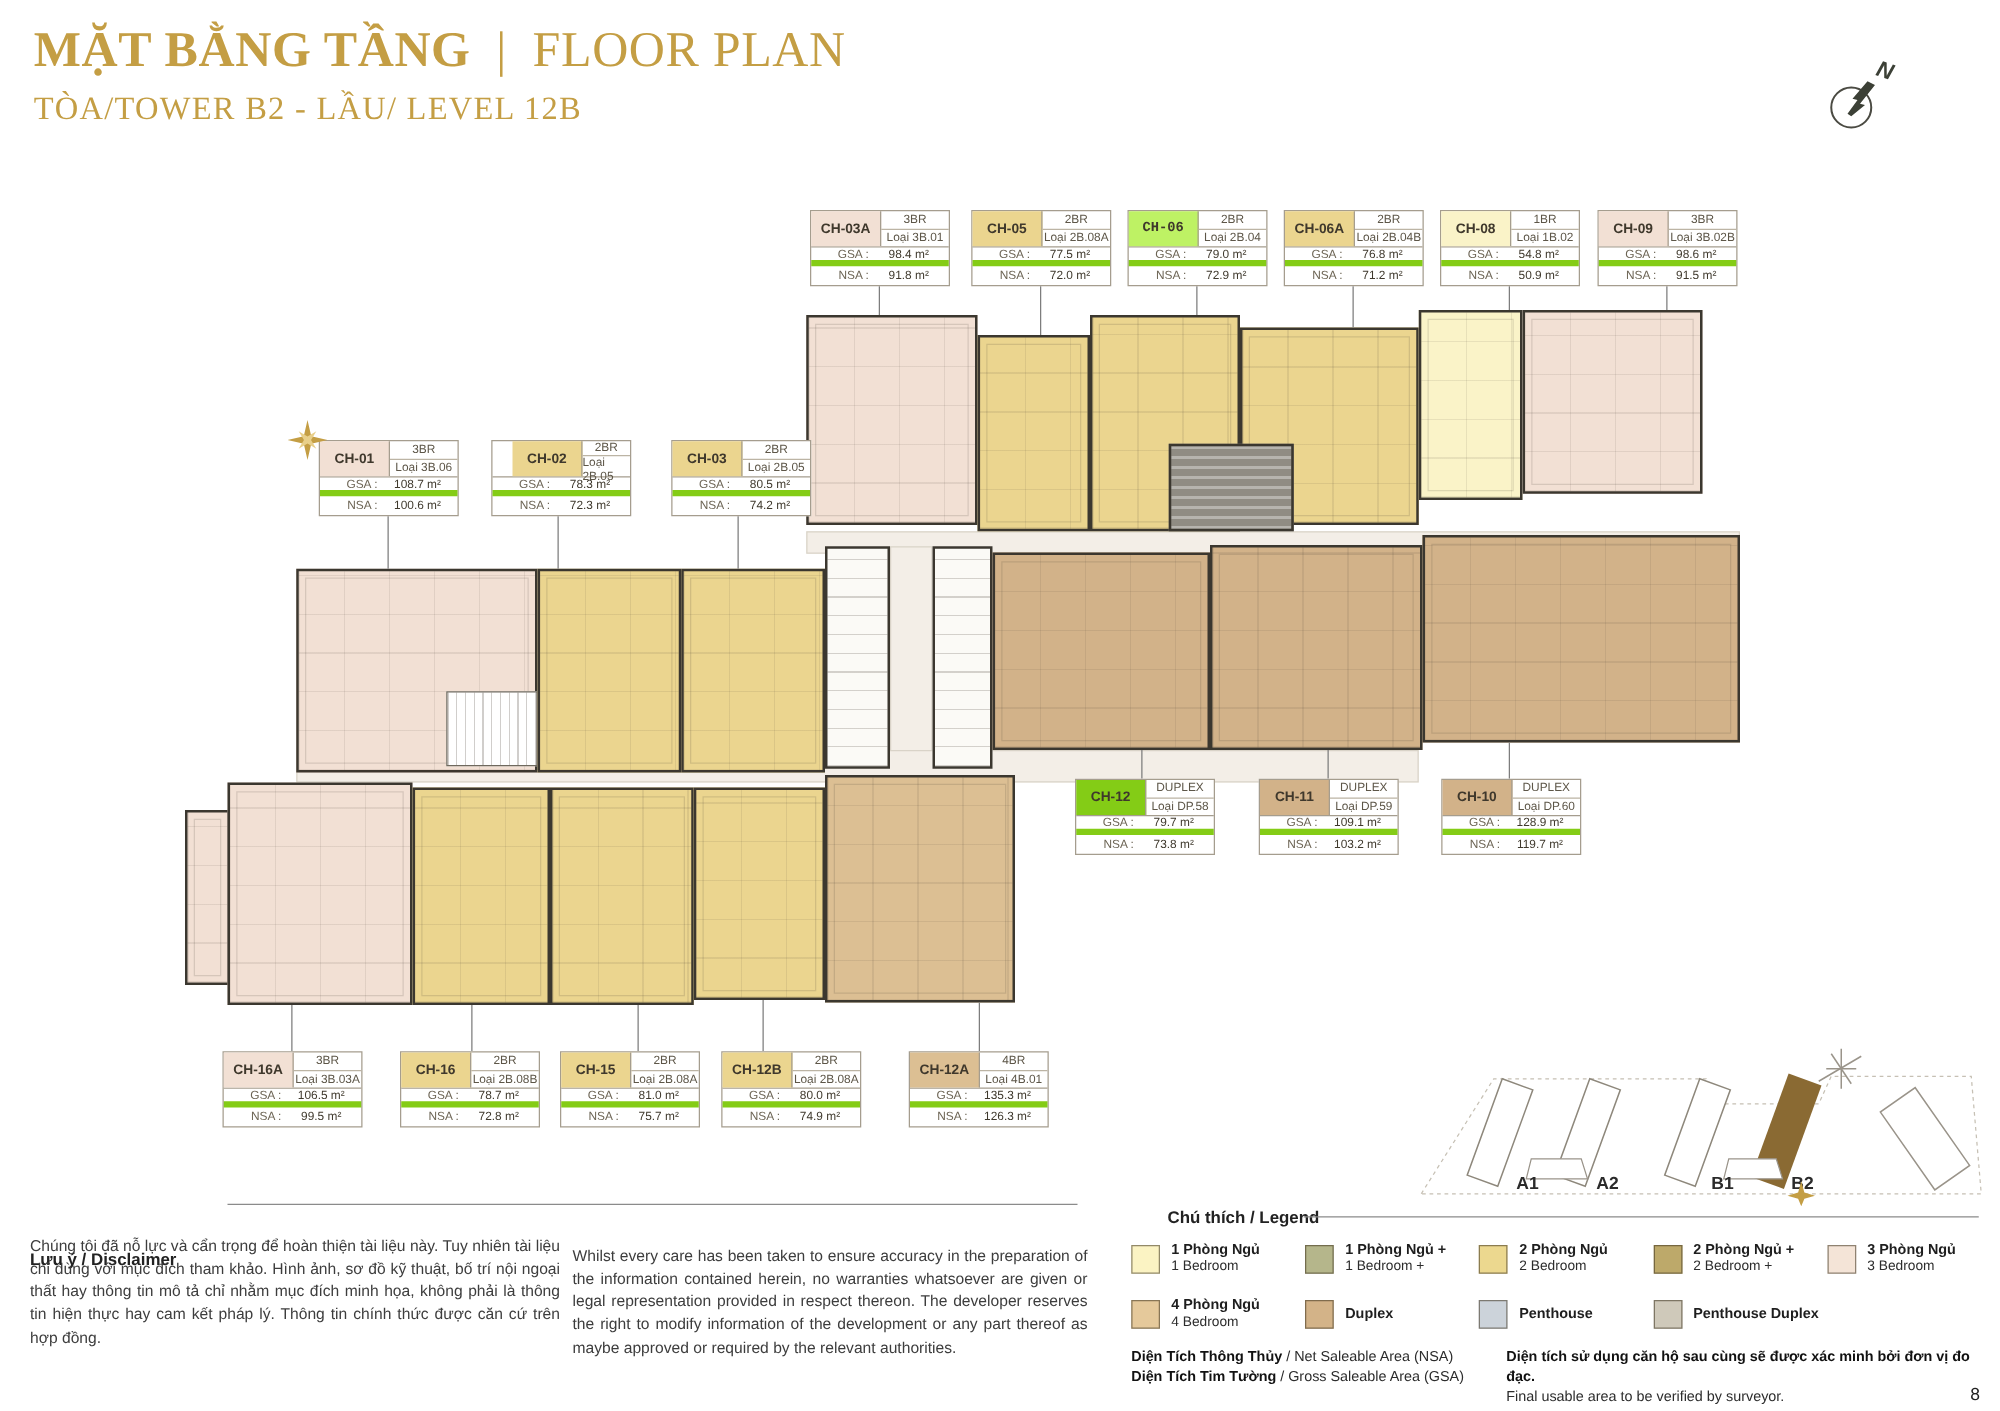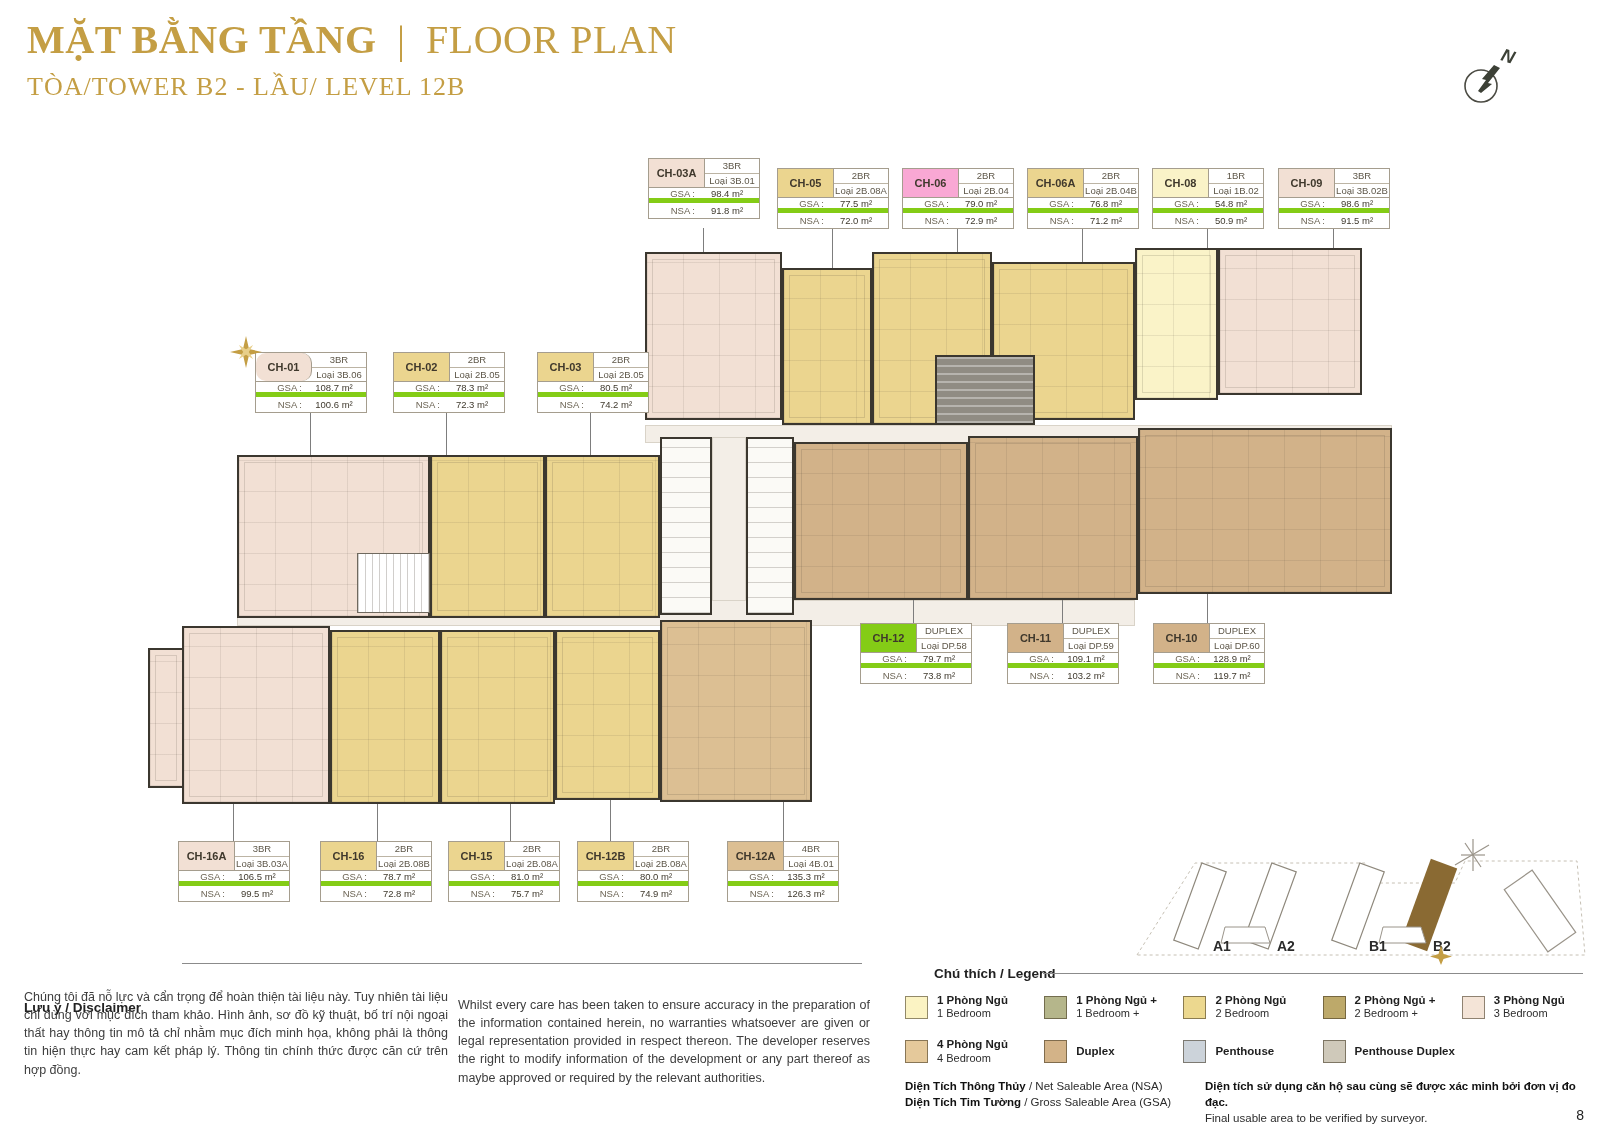--- a/index.html
+++ b/index.html
@@ -126,21 +126,21 @@
   <div class="blk c-duplex" style="left:968px;top:436px;width:170px;height:164px;"></div>
   <div class="blk c-duplex" style="left:1138px;top:428px;width:254px;height:166px;"></div>
 
   <div class="blk c-3br" style="left:148px;top:648px;width:36px;height:140px;"></div>
   <div class="blk c-3br" style="left:182px;top:626px;width:148px;height:178px;"></div>
   <div class="blk c-2br" style="left:330px;top:630px;width:110px;height:174px;"></div>
   <div class="blk c-2br" style="left:440px;top:630px;width:115px;height:174px;"></div>
   <div class="blk c-2br" style="left:555px;top:630px;width:105px;height:170px;"></div>
   <div class="blk c-4br" style="left:660px;top:620px;width:152px;height:182px;"></div>
 <div class="leader" style="left: 703px; top: 228px; height: 24px;"></div>
-    <div class="unit-table" style="left: 648px; top: 158px;">
+    <div class="unit-table" style="left: 648px; top: 168px;">
     <div class="ut-head">
       <div class="ut-id" style="background-color: rgb(242, 224, 212);">CH-03A</div>
       <div class="ut-type">
         <div class="ut-br">3BR</div>
         <div class="ut-loai">Loại 3B.01</div>
       </div>
     </div>
     <div class="ut-row">
       <span class="ut-label">GSA :</span>
       <span class="ut-val">98.4 m²</span>
@@ -164,21 +164,21 @@
       <span class="ut-val">77.5 m²</span>
     </div>
     <div class="ut-row">
       <span class="ut-label">NSA :</span>
       <span class="ut-val">72.0 m²</span>
     </div>
   </div>
     <div class="leader" style="left: 957px; top: 228px; height: 24px;"></div>
     <div class="unit-table" style="left: 902px; top: 168px;">
     <div class="ut-head">
-      <div class="ut-id" style="background-color: #f9a8d4;">CH-06</div>
+      <div class="ut-id" style="background-color: #bef264; font-family: Liberation Mono, monospace;">CH-06</div>
       <div class="ut-type">
         <div class="ut-br">2BR</div>
         <div class="ut-loai">Loại 2B.04</div>
       </div>
     </div>
     <div class="ut-row">
       <span class="ut-label">GSA :</span>
       <span class="ut-val">79.0 m²</span>
     </div>
     <div class="ut-row">
@@ -236,39 +236,39 @@
       <span class="ut-val">98.6 m²</span>
     </div>
     <div class="ut-row">
       <span class="ut-label">NSA :</span>
       <span class="ut-val">91.5 m²</span>
     </div>
   </div>
     <div class="leader" style="left: 310px; top: 412px; height: 43px;"></div>
     <div class="unit-table" style="left: 255px; top: 352px;">
     <div class="ut-head">
-      <div class="ut-id" style="background-color: rgb(242, 224, 212); border-radius: 10px;">CH-01</div>
+      <div class="ut-id" style="background-color: rgb(242, 224, 212);">CH-01</div>
       <div class="ut-type">
         <div class="ut-br">3BR</div>
         <div class="ut-loai">Loại 3B.06</div>
       </div>
     </div>
     <div class="ut-row">
       <span class="ut-label">GSA :</span>
       <span class="ut-val">108.7 m²</span>
     </div>
     <div class="ut-row">
       <span class="ut-label">NSA :</span>
       <span class="ut-val">100.6 m²</span>
     </div>
   </div>
     <div class="leader" style="left: 446px; top: 412px; height: 43px;"></div>
     <div class="unit-table" style="left: 393px; top: 352px;">
     <div class="ut-head">
-      <div class="ut-id" style="background-color: rgb(235, 213, 143);">CH-02</div>
+      <div class="ut-id" style="background-color: rgb(235, 213, 143); margin-left: 16px;">CH-02</div>
       <div class="ut-type">
         <div class="ut-br">2BR</div>
         <div class="ut-loai">Loại 2B.05</div>
       </div>
     </div>
     <div class="ut-row">
       <span class="ut-label">GSA :</span>
       <span class="ut-val">78.3 m²</span>
     </div>
     <div class="ut-row">

